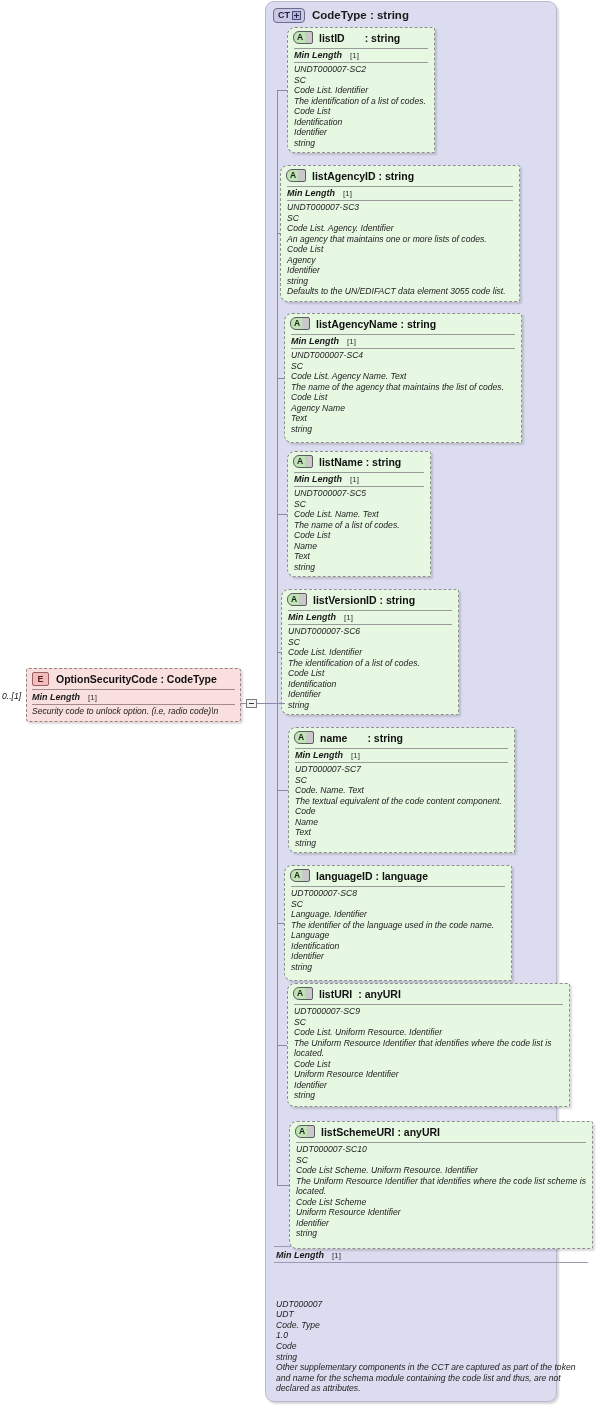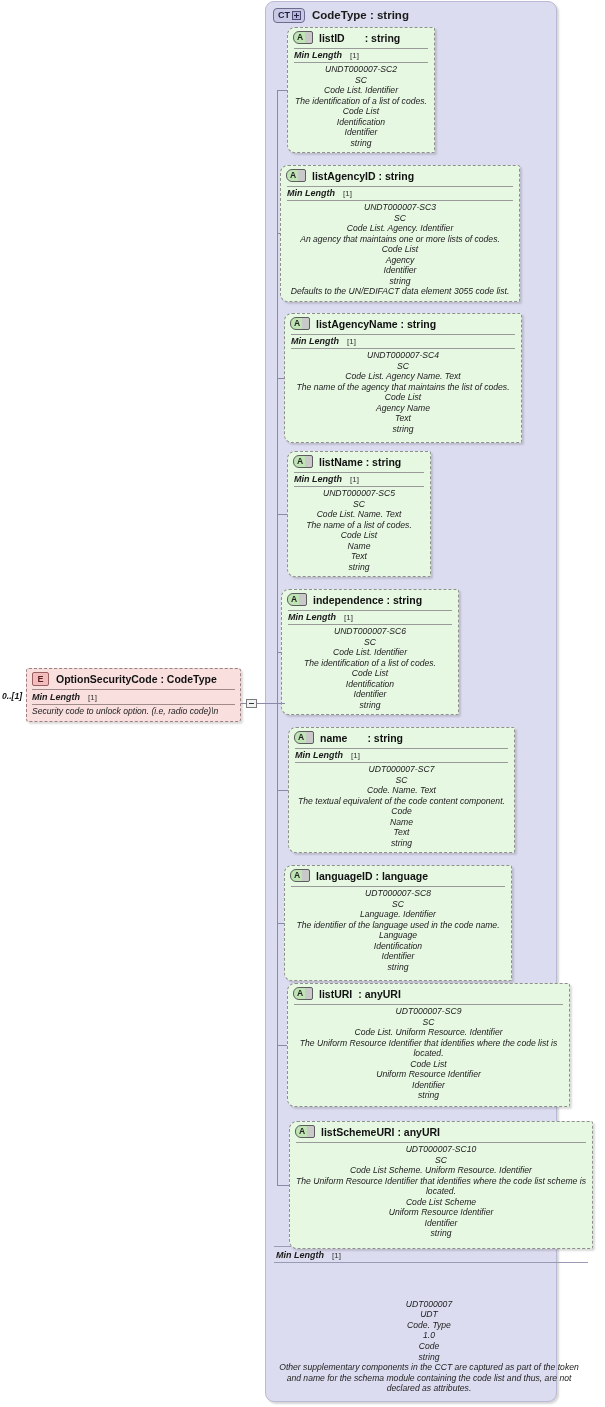--- a/index.html
+++ b/index.html
@@ -144,21 +144,20 @@
     color: #1a1a1a;
   }
   .minlen-row .ml-label { font-weight: bold; }
   .minlen-row .ml-card { font-style: normal; font-size: 8px; color: #333; }
   .detail-list {
     padding: 1px 6px 4px 6px;
     font-size: 8.6px;
     font-style: italic;
     color: #222;
     line-height: 10.5px;
-    text-align: center;
   }
   .detail-list div { white-space: normal; }
 
   
   .elem-box {
     position: absolute;
     left: 26px; top: 668px;
     width: 215px;
     border: 1px dashed #9a8080;
     background: #fadfdf;
@@ -198,21 +197,21 @@
   .elem-desc {
     padding: 1px 5px 4px 5px;
     font-size: 8.6px; font-style: italic; color: #222;
     line-height: 10.5px;
   }
   .cardinality {
     position: absolute;
     left: 2px; top: 691px;
     font-size: 8.6px;
     font-style: italic;
-    font-weight: bold;
+    font-weight: normal;
     color: #111;
   }
 
   
   .expander {
     position: absolute;
     left: 246px; top: 699px;
     width: 11px; height: 9px;
     border: 1px solid #7a7a7a;
     background: #f2f2f2;
@@ -390,21 +389,21 @@
           <div>Name</div>
           <div>Text</div>
           <div>string</div>
         </div>
       </div>
       <div class="attr" style="left: 281px; top: 589px; width: 178px; min-height: 126px;">
         <div class="attr-head">
           <span class="a-badge">
             <span>A</span>
           </span>
-          <span class="attr-name">independence : string</span>
+          <span class="attr-name">listVersionID : string</span>
         </div>
         <div class="attr-sep"></div>
         <div class="minlen-row">
           <span class="ml-label">Min Length</span>
           <span class="ml-card">[1]</span>
         </div>
         <div class="attr-sep"></div>
         <div class="detail-list">
           <div>UNDT000007-SC6</div>
           <div>SC</div>

